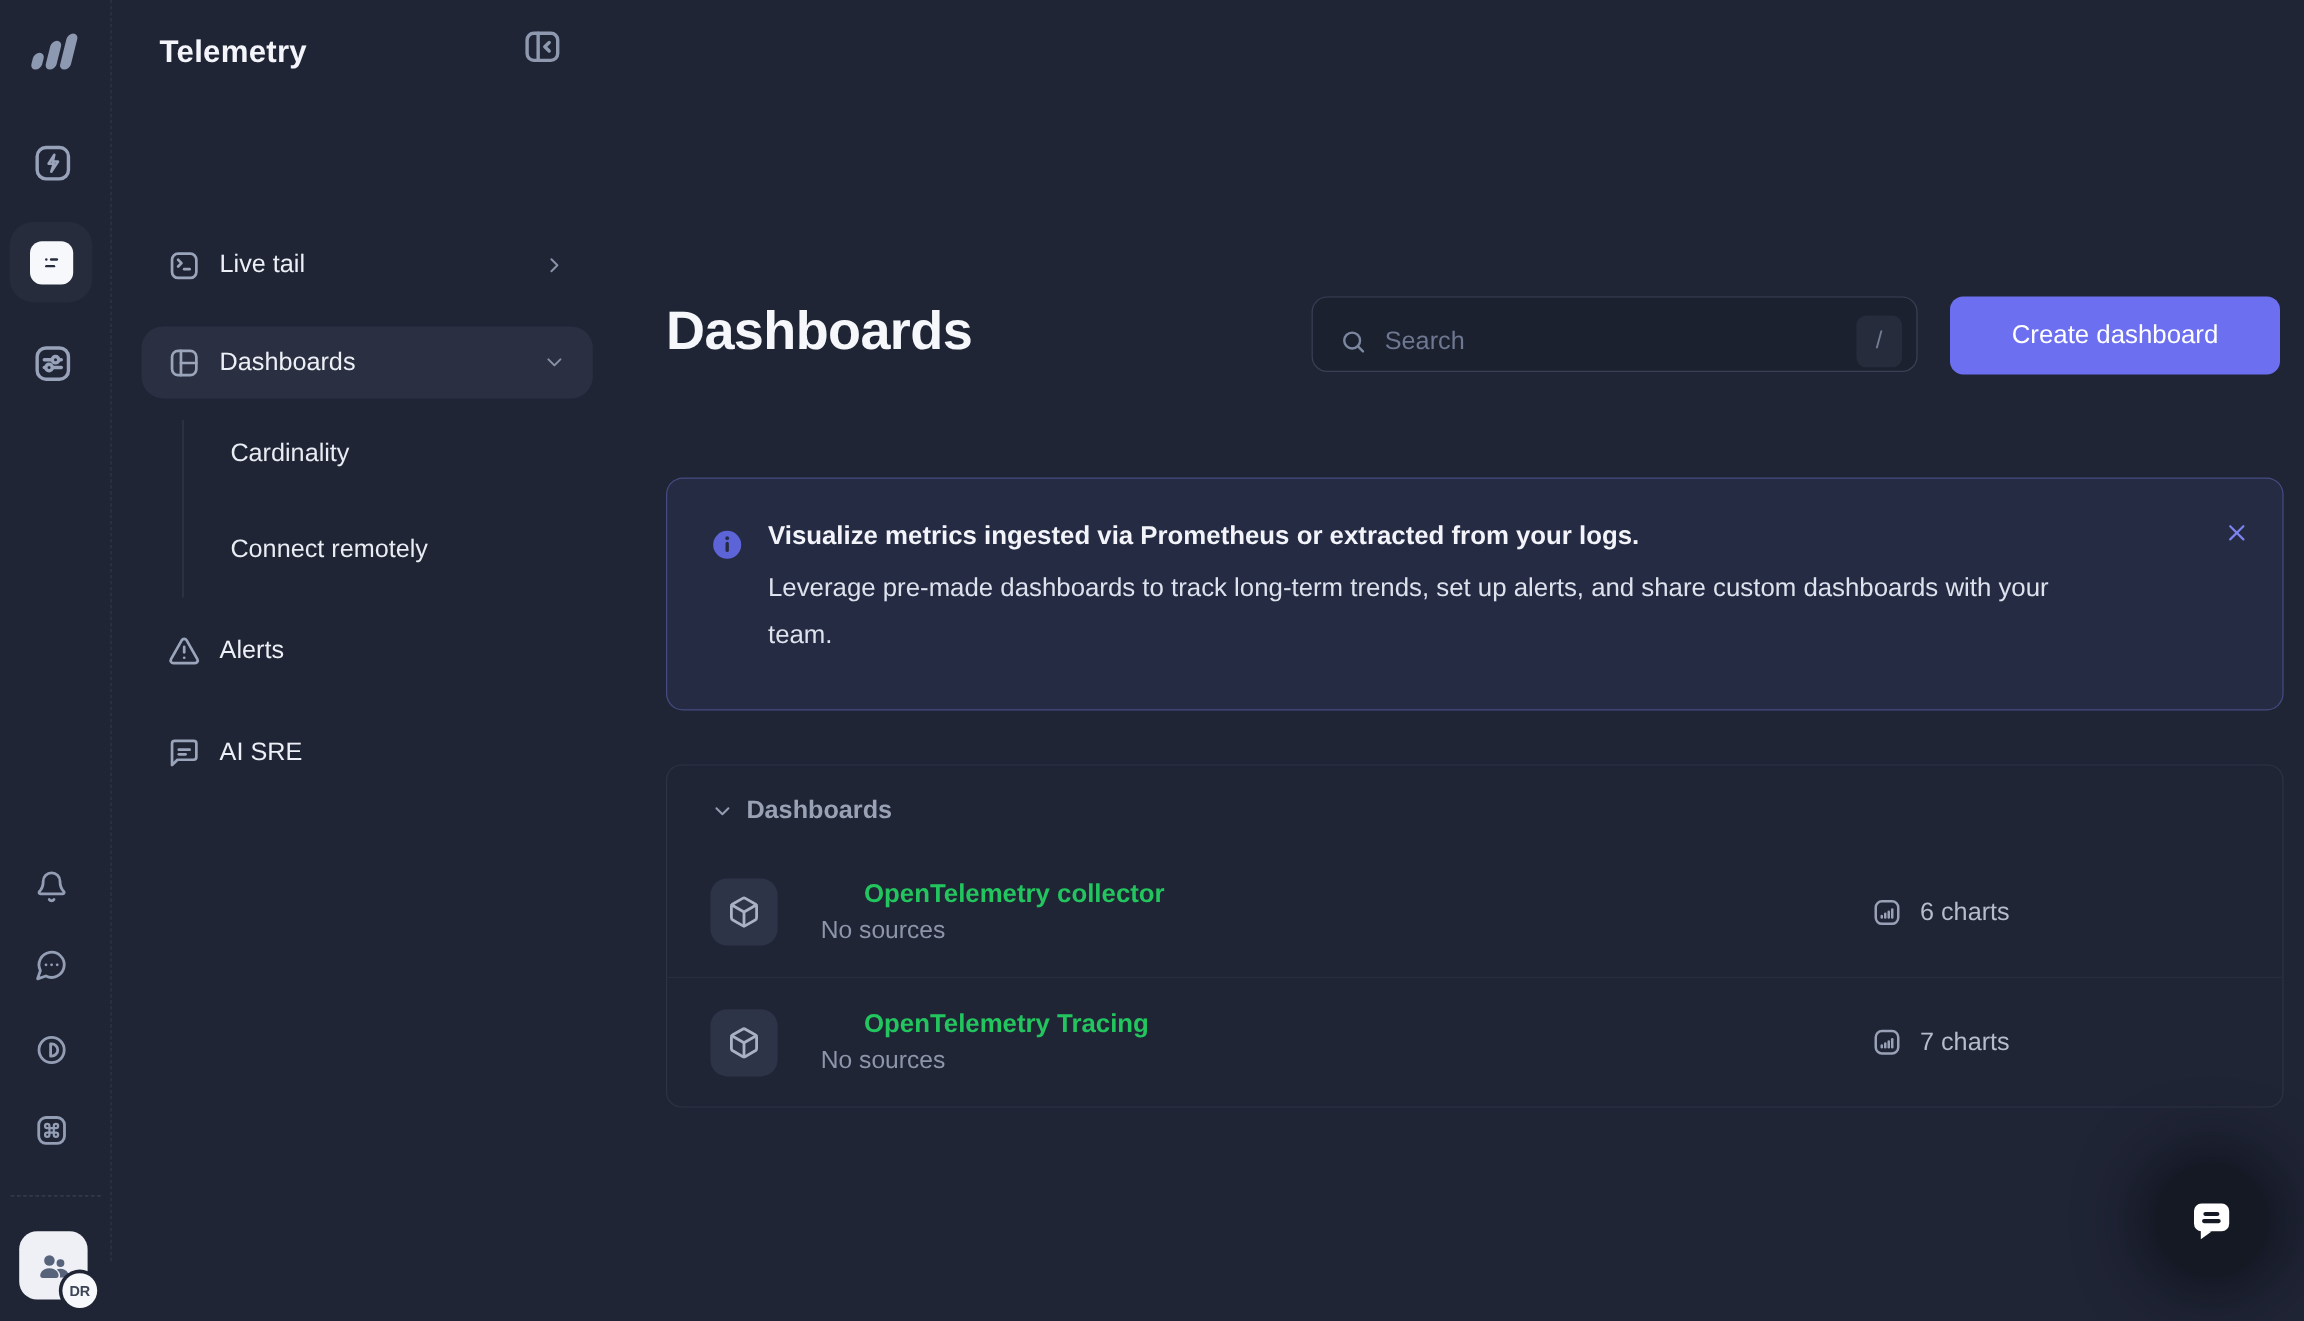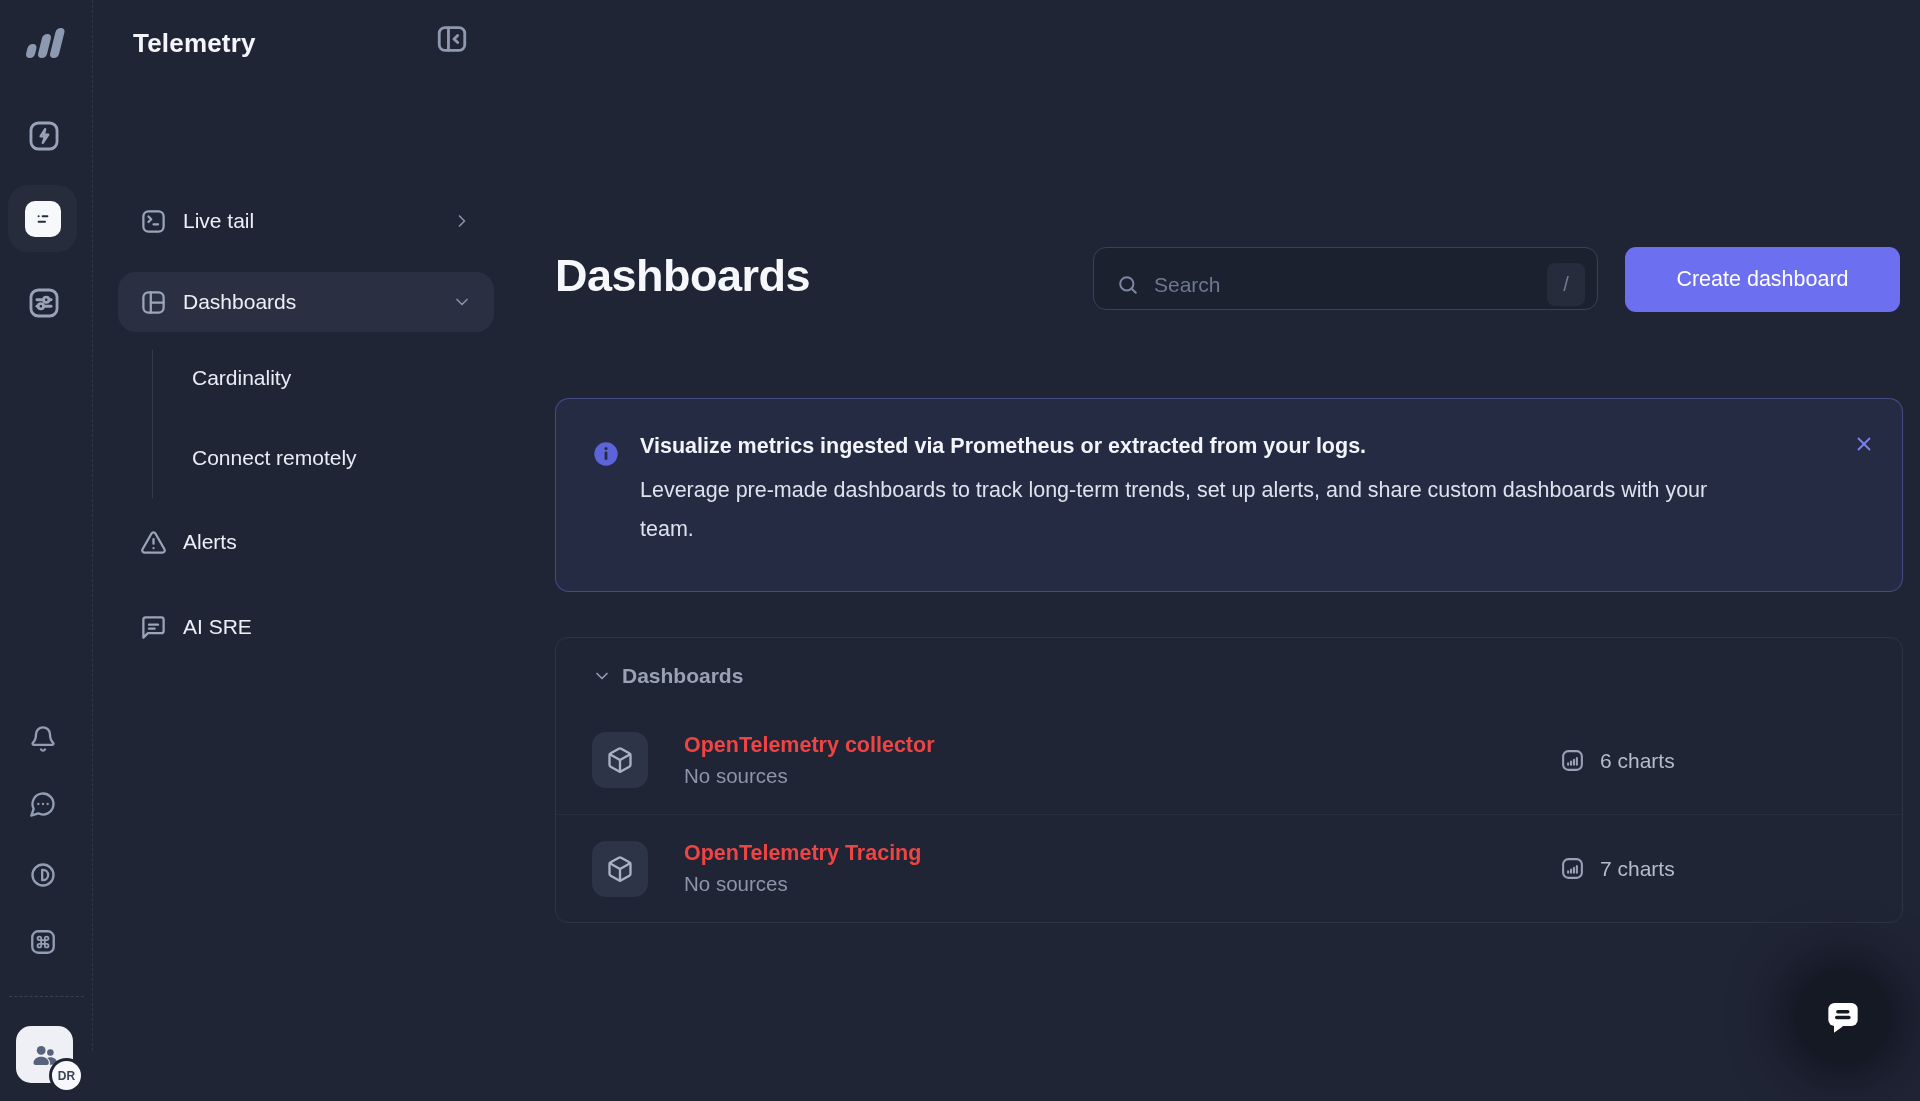--- a/index.html
+++ b/index.html
@@ -139,21 +139,21 @@
     position:relative; height:108px; display:flex; align-items:center;
     padding:0 36px; gap:36px; cursor:pointer;
   }
   .dash-row + .dash-row { border-top:1px solid #262d3d; }
   .row-tile {
     width:56px; height:56px; background:#2e3447; border-radius:14px; flex:0 0 auto;
     display:flex; align-items:center; justify-content:center; color:#a9b1c4;
   }
   .row-tile svg { width:28px; height:28px; }
   .row-text { display:flex; flex-direction:column; gap:6px; }
-  .row-title { font-size:21.5px; font-weight:700; color:#ef4444; }
+  .row-title { font-size:21.5px; font-weight:700; color:#22c55e;margin-left:36px; }
   .row-sub { font-size:20.5px; color:#8c95a9; }
   .row-charts {
     position:absolute; left:1004px; display:flex; align-items:flex-end; gap:15px;
     color:#b5bccb; font-size:21px;
   }
   .row-charts .cic { width:25px; height:25px; color:#98a1b5; }
   .row-charts .cic svg { width:100%; height:100%; }
 
   
   .chat-fab {

